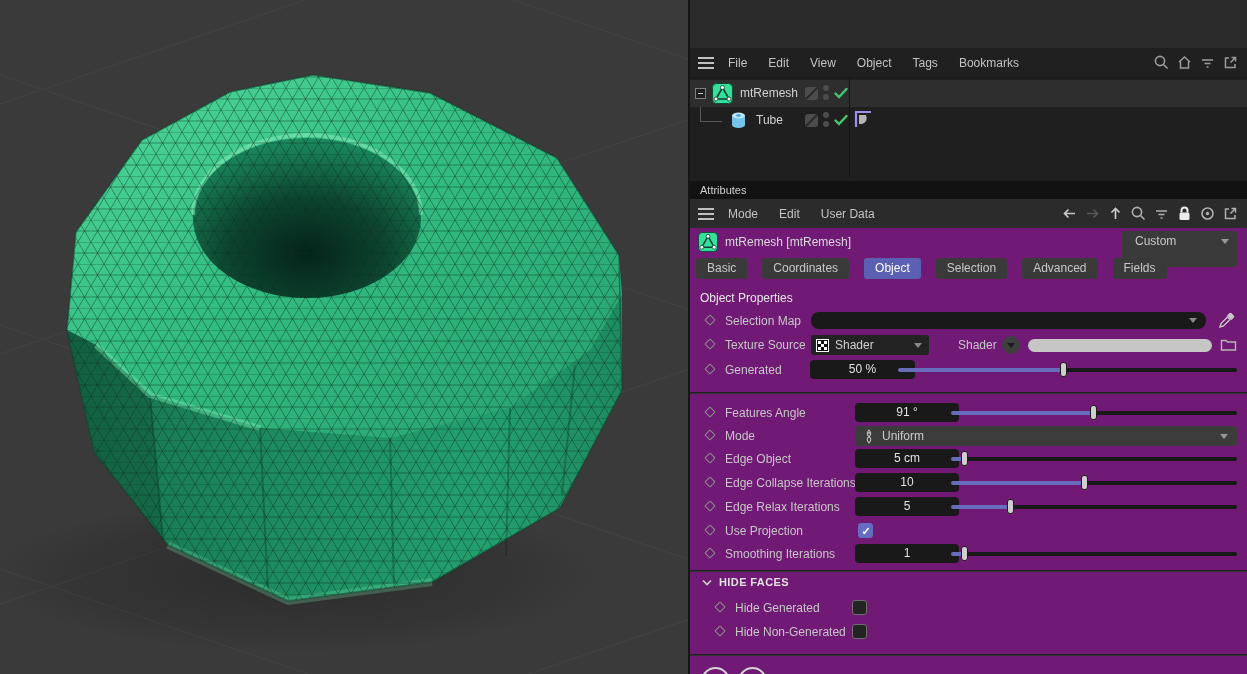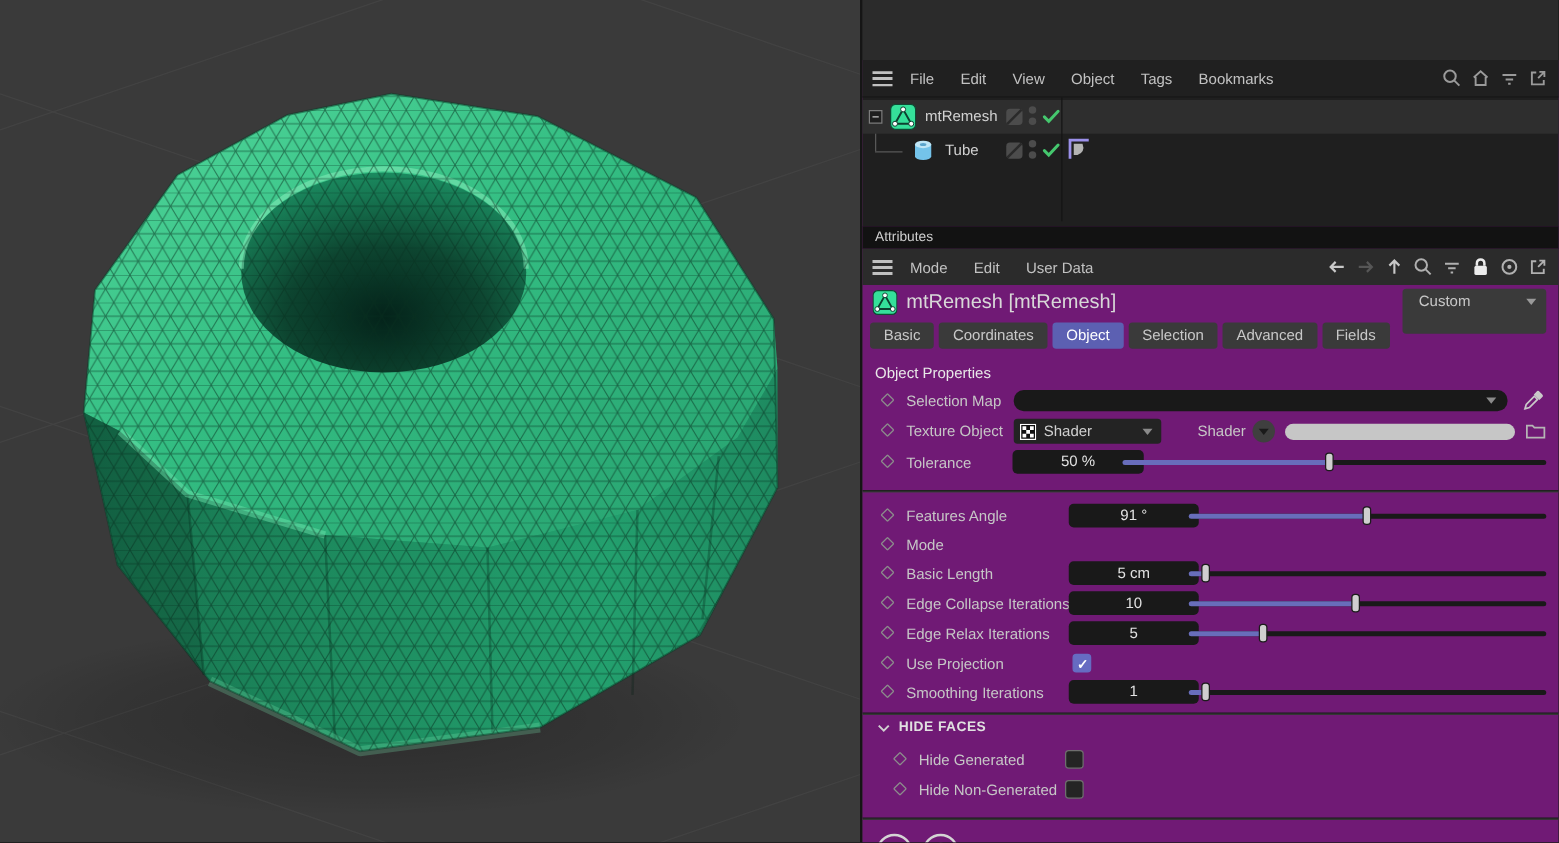--- a/index.html
+++ b/index.html
@@ -29,25 +29,25 @@
   .tgl-sq{position:absolute;left:115px;top:7px;width:13px;height:13px;border-radius:3px;background:#4c4c4c;overflow:hidden;}
   .tgl-sq::after{content:"";position:absolute;left:-2px;top:5px;width:18px;height:2px;background:#2a2a2a;transform:rotate(-45deg);}
   .tgl-dot{position:absolute;left:133px;width:6px;height:6px;border-radius:50%;background:#4c4c4c;}
   .tgl-check{position:absolute;left:143px;top:5px;width:16px;height:16px;}
   .coldiv{position:absolute;left:159px;top:30px;height:99px;width:1px;background:#141414;}
 
   
   .am-title{position:absolute;top:133px;left:0;right:0;height:18px;background:#121212;color:#cfcfcf;font-size:11px;line-height:18px;padding-left:10px;box-sizing:border-box;}
   .am-menubar{position:absolute;top:151px;left:0;right:0;height:29px;background:#2b2b2b;display:flex;align-items:center;padding:0 8px;box-sizing:border-box;}
   .objheader{position:absolute;top:181px;left:0;right:0;height:25px;display:flex;align-items:center;padding-left:8px;box-sizing:border-box;}
-  .objheader .obj-title{font-size:16px;color:#d8d8d8;margin-left:7px;}
+  .objheader .obj-title{font-size:12px;color:#d8d8d8;margin-left:7px;}
   .preset{position:absolute;right:10px;top:183px;width:115px;height:36px;background:#3a3a3a;border-radius:3px;color:#c8c8c8;font-size:12px;line-height:20px;padding-left:13px;box-sizing:border-box;}
   .preset .tri{position:absolute;right:8px;top:8px;width:0;height:0;border-left:4px solid transparent;border-right:4px solid transparent;border-top:5px solid #999;}
 
-  .tabs{position:absolute;top:210px;left:6px;display:flex;gap:4px;}
+  .tabs{position:absolute;top:210px;left:6px;display:flex;gap:15px;}
   .tab{height:21px;line-height:21px;padding:0 11px;background:#3a3a3a;border-radius:3px;font-size:12px;color:#c8c8c8;}
   .tab.active{background:#5c60b2;color:#fff;}
 
   
   .am-body{position:absolute;top:235px;left:0;right:0;bottom:0;}
   .sect-title{position:absolute;top:8px;left:10px;font-size:12px;color:#e8e8e8;}
   .prow{position:absolute;left:0;width:557px;height:20px;}
   .diamond{position:absolute;left:16px;top:5px;width:8px;height:8px;border:1px solid #8c8c8c;transform:rotate(45deg);border-radius:1px;box-sizing:border-box;}
   .diamond.sub{left:26px;}
   .plabel{position:absolute;left:35px;top:3px;font-size:12px;color:#c6c6c6;white-space:nowrap;}
@@ -294,21 +294,21 @@
             <span class="tri"></span>
           </span>
         <svg class="rowicon" style="left:527px;" viewBox="0 0 19 19">
           <path d="M3,16 L4,12.5 L10.5,6 L13,8.5 L6.5,15 Z" fill="none" stroke="#c9c9c9" stroke-width="1.4"></path>
           <path d="M10,4.5 L14.5,9 L16.5,7 A1.8,1.8 0 0 0 16.5,4.2 L14.8,2.5 A1.8,1.8 0 0 0 12,2.5 Z" fill="#c9c9c9"></path>
         </svg>
       </div>
 
       <div class="prow" style="top:52px;">
         <span class="diamond"></span>
-        <span class="plabel">Texture Object</span>
+        <span class="plabel">Texture Source</span>
         <span class="shdrop">
           <svg style="width:13px;height:13px;" viewBox="0 0 13 13">
             <rect x="0.5" y="0.5" width="12" height="12" fill="#fff" stroke="#fff"></rect>
             <rect x="1" y="1" width="11" height="11" fill="#111"></rect>
             <rect x="2" y="2" width="3" height="3" fill="#fff"></rect>
               <rect x="8" y="2" width="3" height="3" fill="#fff"></rect>
             <rect x="5" y="5" width="3" height="3" fill="#fff"></rect>
             <rect x="2" y="8" width="3" height="3" fill="#fff"></rect>
               <rect x="8" y="8" width="3" height="3" fill="#fff"></rect>
           </svg>
@@ -318,21 +318,21 @@
         <span class="shlabel">Shader</span>
         <span class="shcircle"></span>
         <span class="shpill"></span>
         <svg class="rowicon" style="left:529px;" viewBox="0 0 19 19">
           <path d="M2.5,5.5 H7 L8.5,7 H16.5 V15 H2.5 Z" fill="none" stroke="#b5b5b5" stroke-width="1.4"></path>
         </svg>
       </div>
 
       <div class="prow" style="top:77px;">
         <span class="diamond"></span>
-        <span class="plabel">Tolerance</span>
+        <span class="plabel">Generated</span>
         <span class="vfield vf-g1">50 %</span>
         <span class="slider sl-g1" style="--p: 49%;">
             <span class="track"></span>
             <span class="fill"></span>
             <span class="handle"></span>
           </span>
       </div>
 
       <div class="psep" style="top:109px;"></div>
 
@@ -343,25 +343,33 @@
         <span class="slider sl-g2" style="--p: 50%;">
             <span class="track"></span>
             <span class="fill"></span>
             <span class="handle"></span>
           </span>
       </div>
 
       <div class="prow" style="top:143px;">
         <span class="diamond"></span>
         <span class="plabel">Mode</span>
+        <span class="modedrop">
+          <svg style="width:10px;height:15px;" viewBox="0 0 10 15">
+            <path d="M5,1 Q8.5,5 5,7.5 Q1.5,5 5,1 Z M5,14 Q8.5,10 5,7.5 Q1.5,10 5,14 Z" fill="none" stroke="#c0c0c0" stroke-width="1.1"></path>
+            <circle cx="5" cy="4" r="1" fill="#c0c0c0"></circle>
+          </svg>
+          <span class="txt">Uniform</span>
+          <span class="tri"></span>
+        </span>
       </div>
 
       <div class="prow" style="top:166px;">
         <span class="diamond"></span>
-        <span class="plabel">Basic Length</span>
+        <span class="plabel">Edge Object</span>
         <span class="vfield vf-g2">5 cm</span>
         <span class="slider sl-g2" style="--p: 5%;">
             <span class="track"></span>
             <span class="fill"></span>
             <span class="handle"></span>
           </span>
       </div>
 
       <div class="prow" style="top:190px;padding-left:40px;">
         <span class="diamond"></span>

